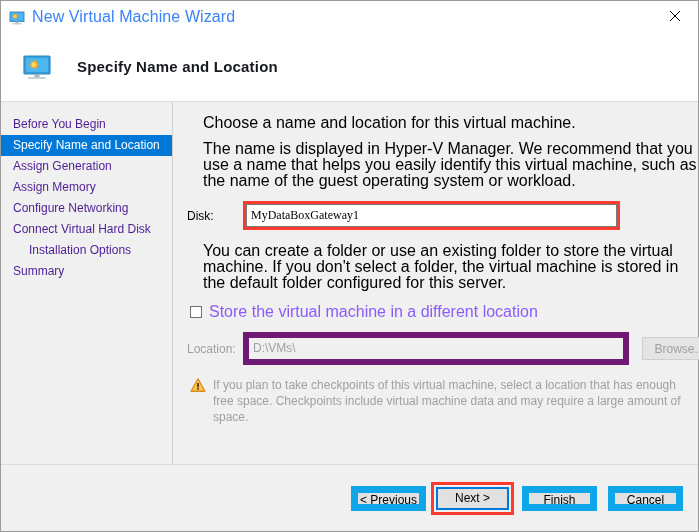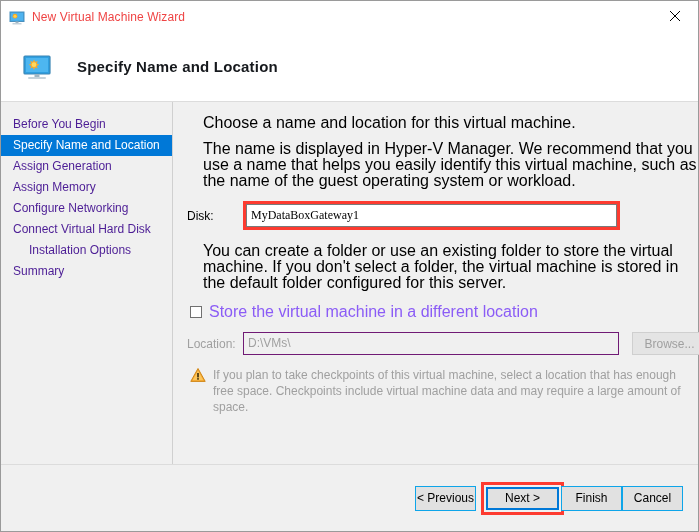--- a/index.html
+++ b/index.html
@@ -39,22 +39,22 @@
   .titlebar-icon {
     width: 16px;
     height: 16px;
     margin-left: 8px;
     margin-right: 7px;
     flex: 0 0 auto;
     position: relative;
     top: 1px;
   }
   .titlebar-text {
-    font-size: 12px;
-    color: #ef4444;
+    font-size: 16px;
+    color: #3b82f6;
     letter-spacing: 0.1px;
   }
   .titlebar-close {
     position: absolute;
     right: 0;
     top: 0;
     width: 46px;
     height: 30px;
     display: flex;
     align-items: center;
@@ -188,21 +188,21 @@
   .loc-label {
     width: 56px;
     flex: 0 0 56px;
     font-size: 12px;
     color: #a0a0a0;
   }
   .loc-input {
     width: 370px;
     height: 17px;
     box-sizing: content-box;
-    border: 1px solid #701a75;
+    border: 6px solid #701a75;
     background: #f0f0f0;
     font-family: "Liberation Sans", sans-serif;
     font-size: 12px;
     color: #a0a0a0;
     padding: 2px 0 2px 4px;
     line-height: 17px;
     outline: none;
   }
   .browse-btn {
     margin-left: 13px;
@@ -242,27 +242,28 @@
     flex: 0 0 67px;
     background: #f0f0f0;
     border-top: 1px solid #dcdcdc;
     display: flex;
     align-items: center;
     justify-content: flex-end;
     padding-right: 15px;
     box-sizing: border-box;
   }
   .btn {
-    width: 61px;
+    width: 75px;
     height: 25px;
     background: #e1e1e1;
-    border: 1px solid #0ea5e9;
+    border: 7px solid #0ea5e9;
     font-family: "Liberation Sans", sans-serif;
     font-size: 12px;
     color: #000;
+    margin-left: 11px;
     cursor: default;
     padding: 0;
   }
   .btn-highlight {
     border: 3px solid #fd3b30;
     padding: 2px;
     margin-left: 5px;
     margin-right: -3px;
     line-height: 0;
     display: inline-block;

